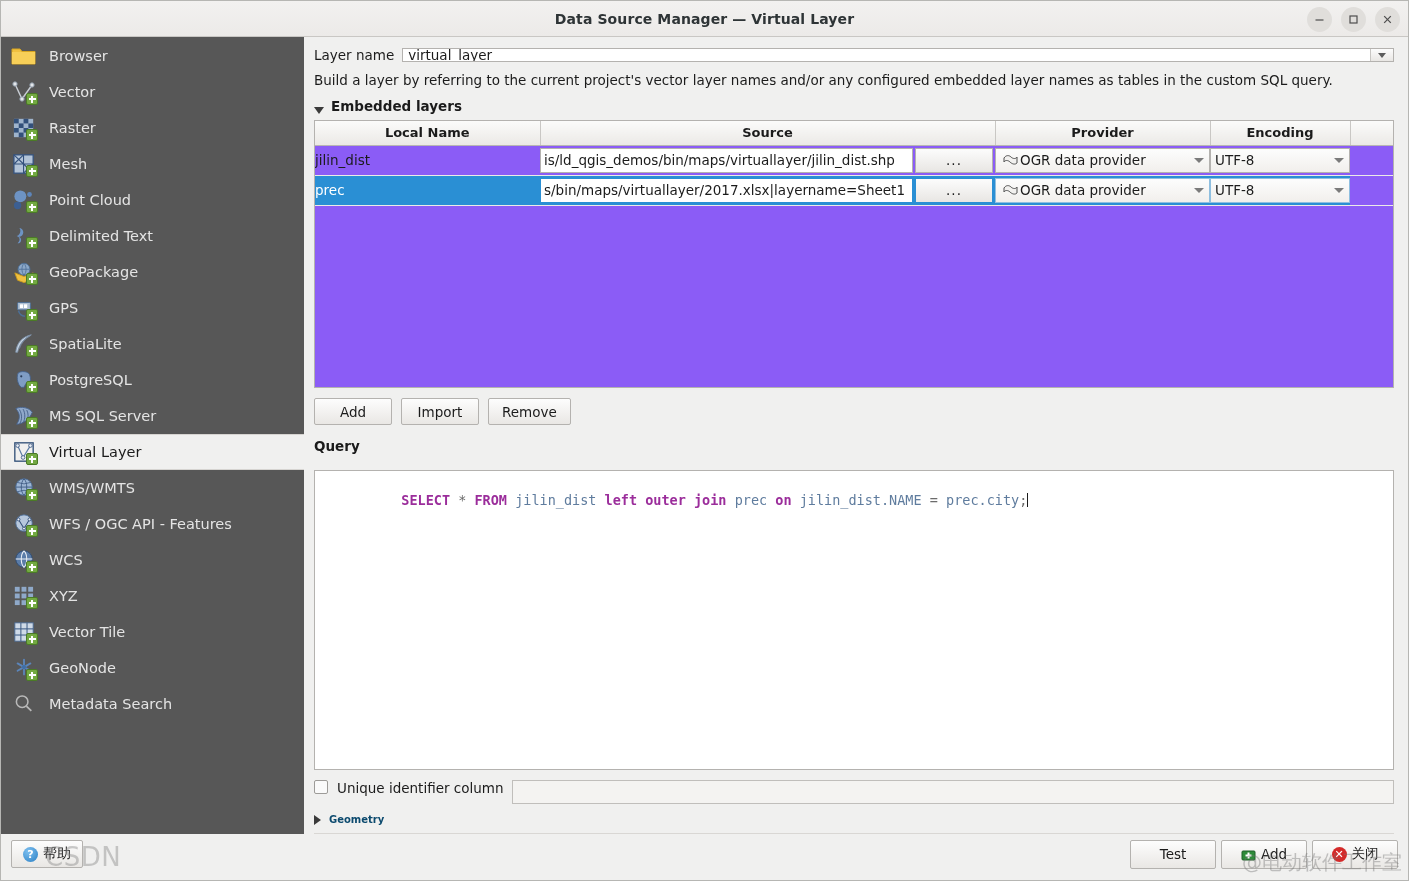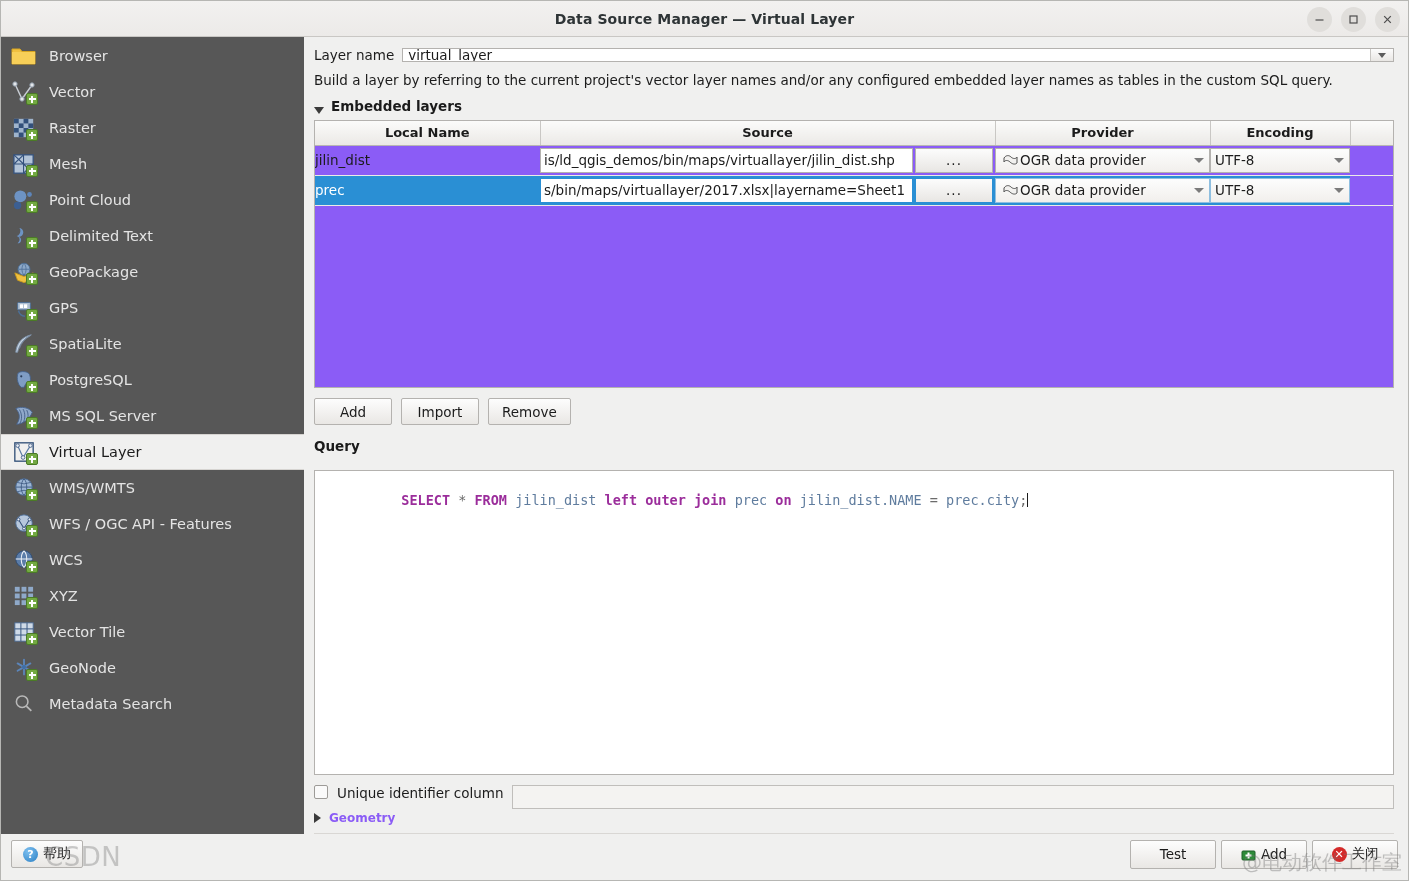--- a/index.html
+++ b/index.html
@@ -212,21 +212,21 @@
   .uid-row { margin-top: 10px; display: flex; gap: 9px; }
   .chk {
     width: 14px; height: 14px; flex: 0 0 14px;
     border: 1px solid #9d9b98; background: #fafafa; border-radius: 2px;
   }
   .uid-input {
     flex: 1 1 auto; height: 24px;
     border: 1px solid #c0bebb; background: #f4f3f1;
     font-family: inherit; font-size: 13.5px; padding: 0 5px; outline: none;
   }
-  .geom-row { margin-top: 2px; display: flex; align-items: center; gap: 8px; font-weight: bold; font-size: 12px; color: #8b5cf6; }
+  .geom-row { margin-top: 10px; display: flex; align-items: center; gap: 8px; font-weight: bold; font-size: 10px; color: #0c4a6e; }
   .footer {
     height: 46px; flex: 0 0 46px;
     display: flex; align-items: center;
     padding: 0 10px 6px 10px;
     position: relative;
   }
   .help-btn {
     height: 28px; padding: 0 11px; display: flex; align-items: center; gap: 5px;
     border: 1px solid #b4b2af; border-radius: 2px;
     background: linear-gradient(180deg,#fdfdfd,#e9e7e4);

